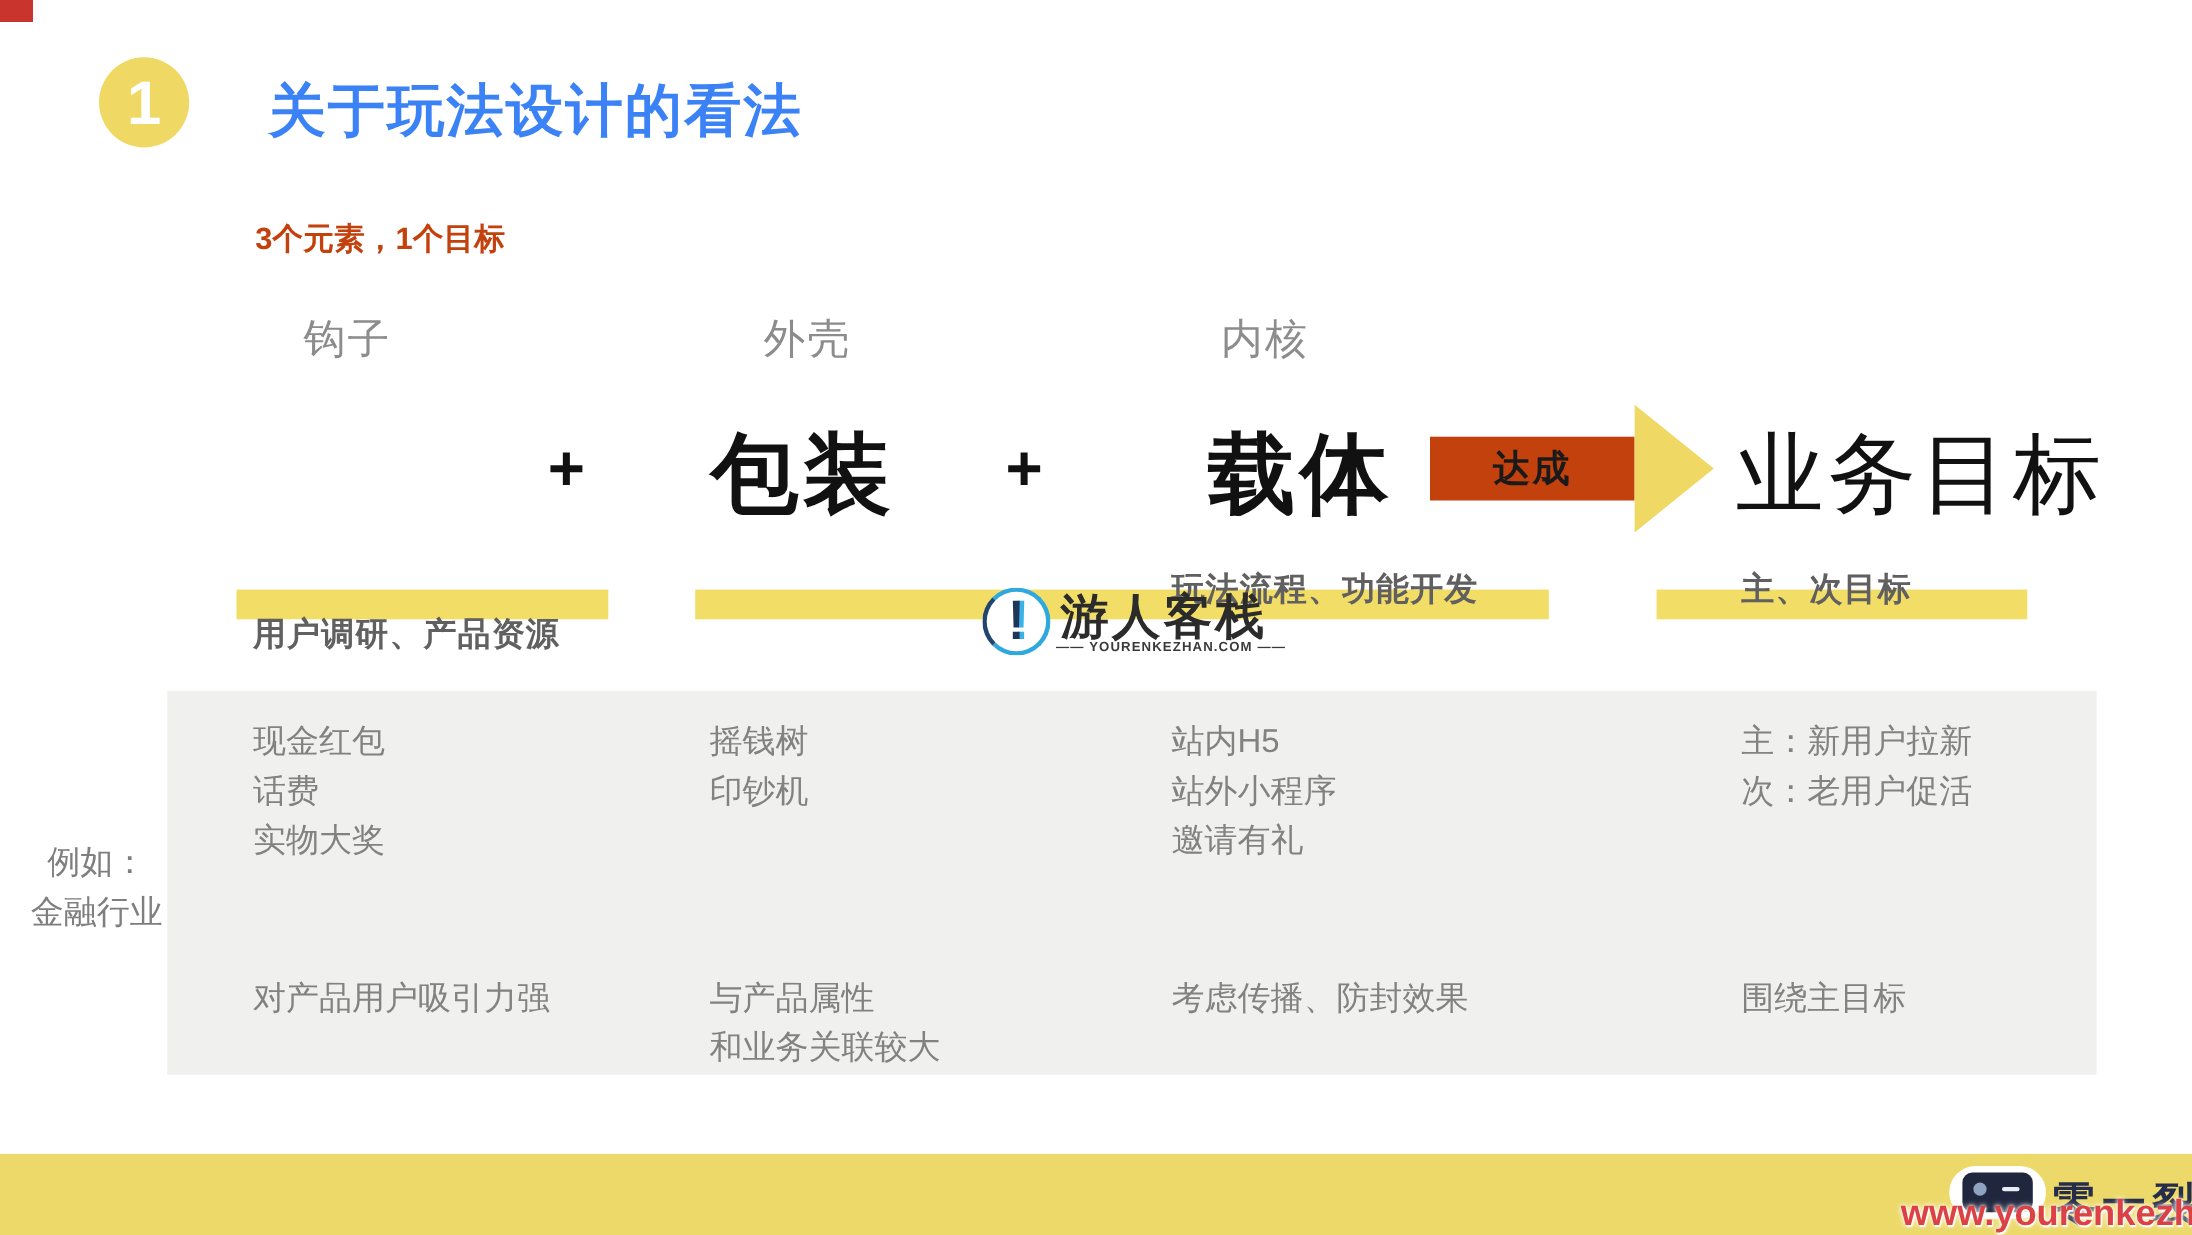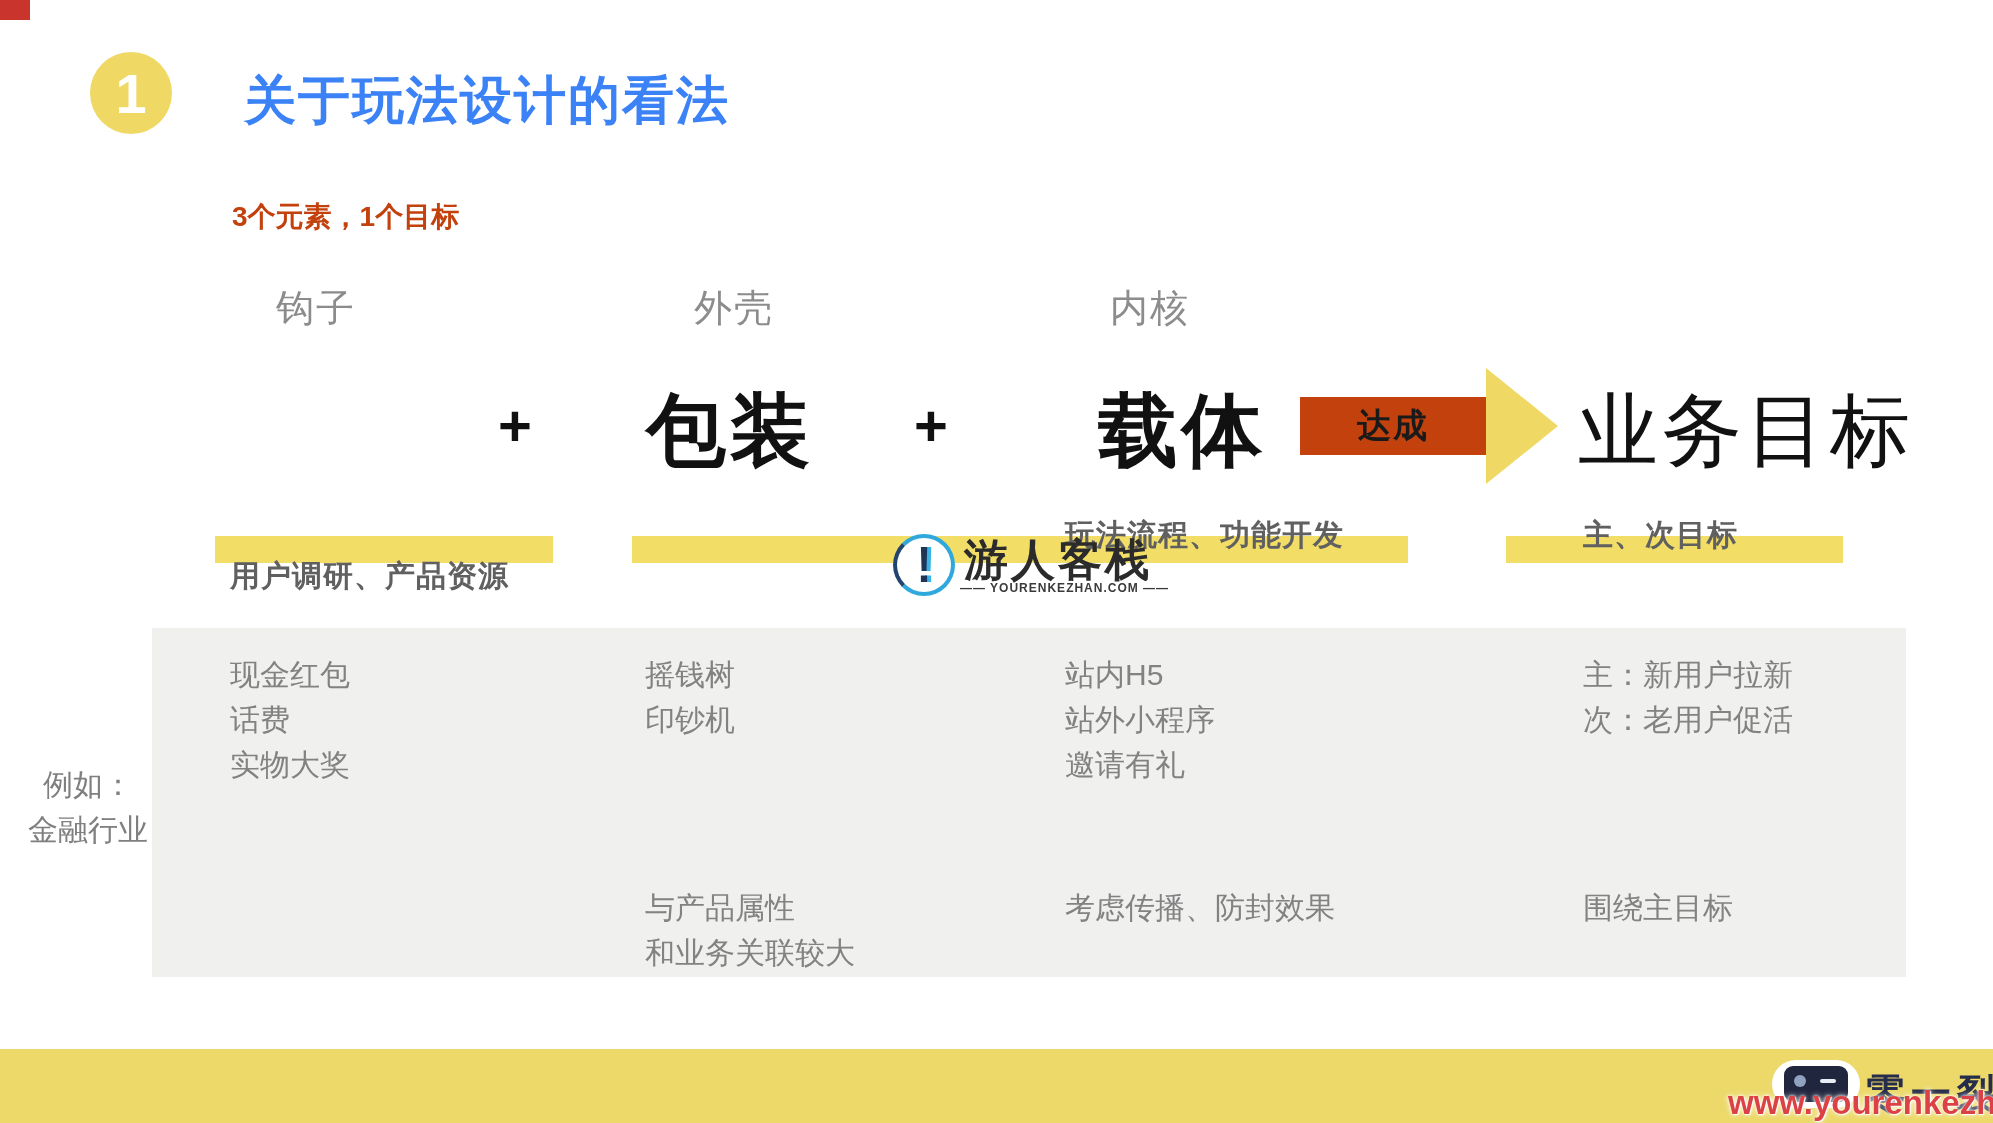--- a/index.html
+++ b/index.html
@@ -130,20 +130,23 @@
   <div class="ex-col col3">
     <div>站内H5</div>
     <div>站外小程序</div>
     <div>邀请有礼</div>
   </div>
   <div class="ex-col col4">
     <div>主：新用户拉新</div>
     <div>次：老用户促活</div>
   </div>
 
+  <div class="note col1">
+    <div>对产品用户吸引力强</div>
+  </div>
   <div class="note col2">
     <div>与产品属性</div>
     <div>和业务关联较大</div>
   </div>
   <div class="note col3">
     <div>考虑传播、防封效果</div>
   </div>
   <div class="note col4">
     <div>围绕主目标</div>
   </div>

